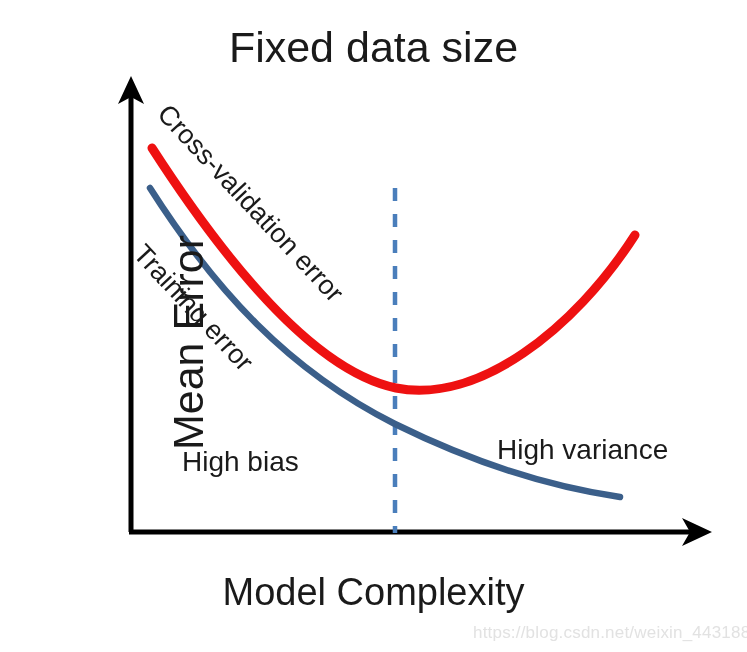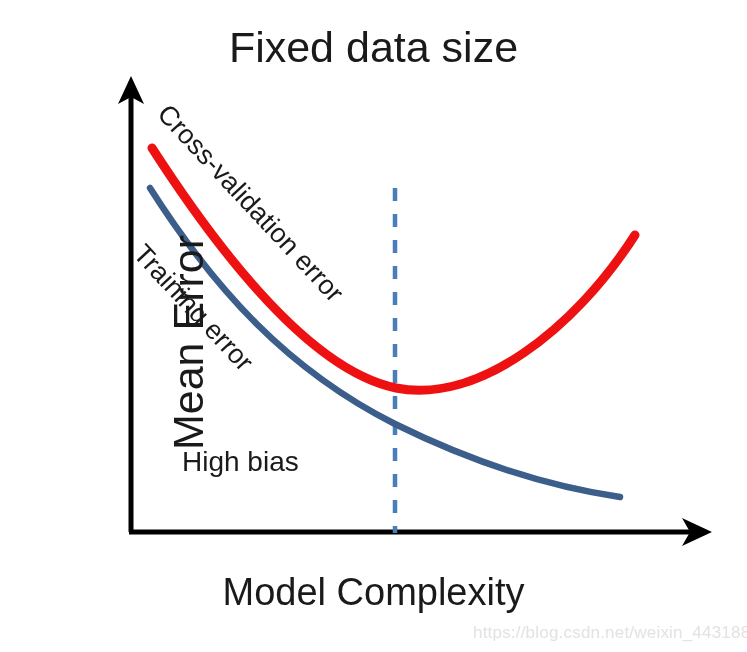--- a/index.html
+++ b/index.html
@@ -112,16 +112,17 @@
   <div class="txt" id="y-axis-label">Mean Error</div>
 
   <div class="txt" id="x-axis-label">Model Complexity</div>
 
   <div class="txt" id="cv-error-label">Cross-validation error</div>
 
   <div class="txt" id="training-error-label">Training error</div>
 
   <div class="txt" id="high-bias-label">High bias</div>
 
+  <div class="txt" id="high-variance-label">High variance</div>
 
   <div class="txt" id="watermark">https://blog.csdn.net/weixin_44318830</div>
 
 </div>
 
 </body></html>

